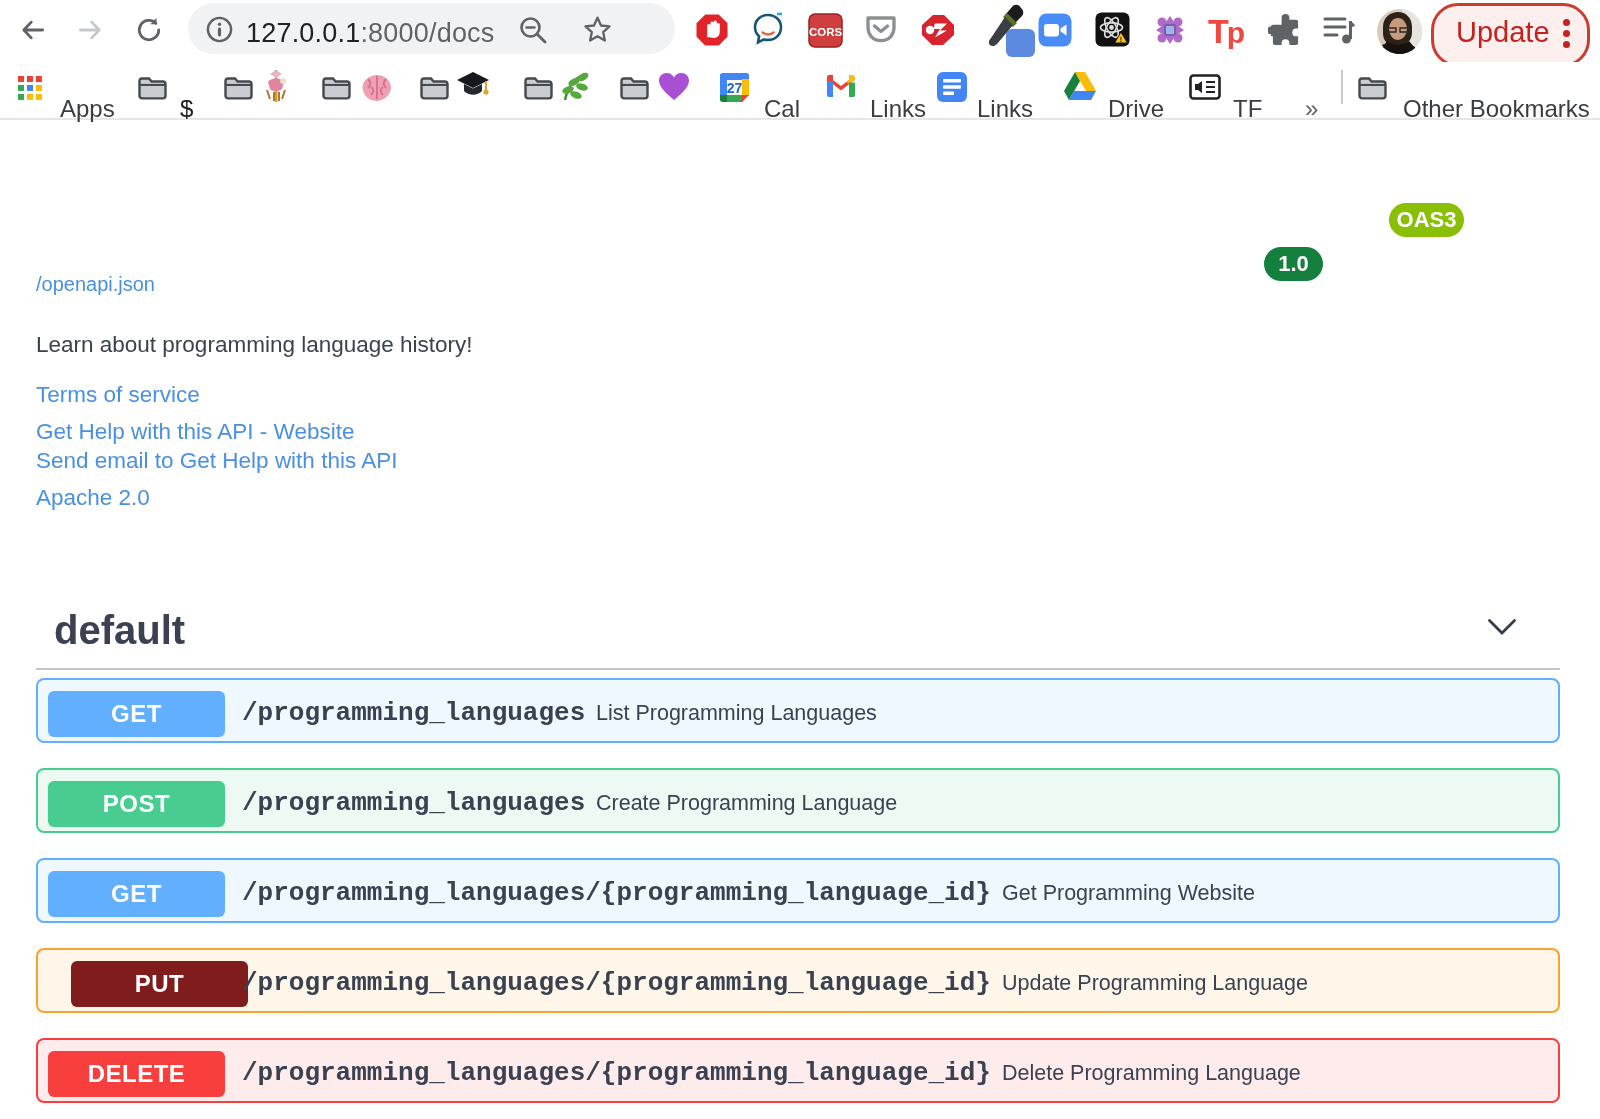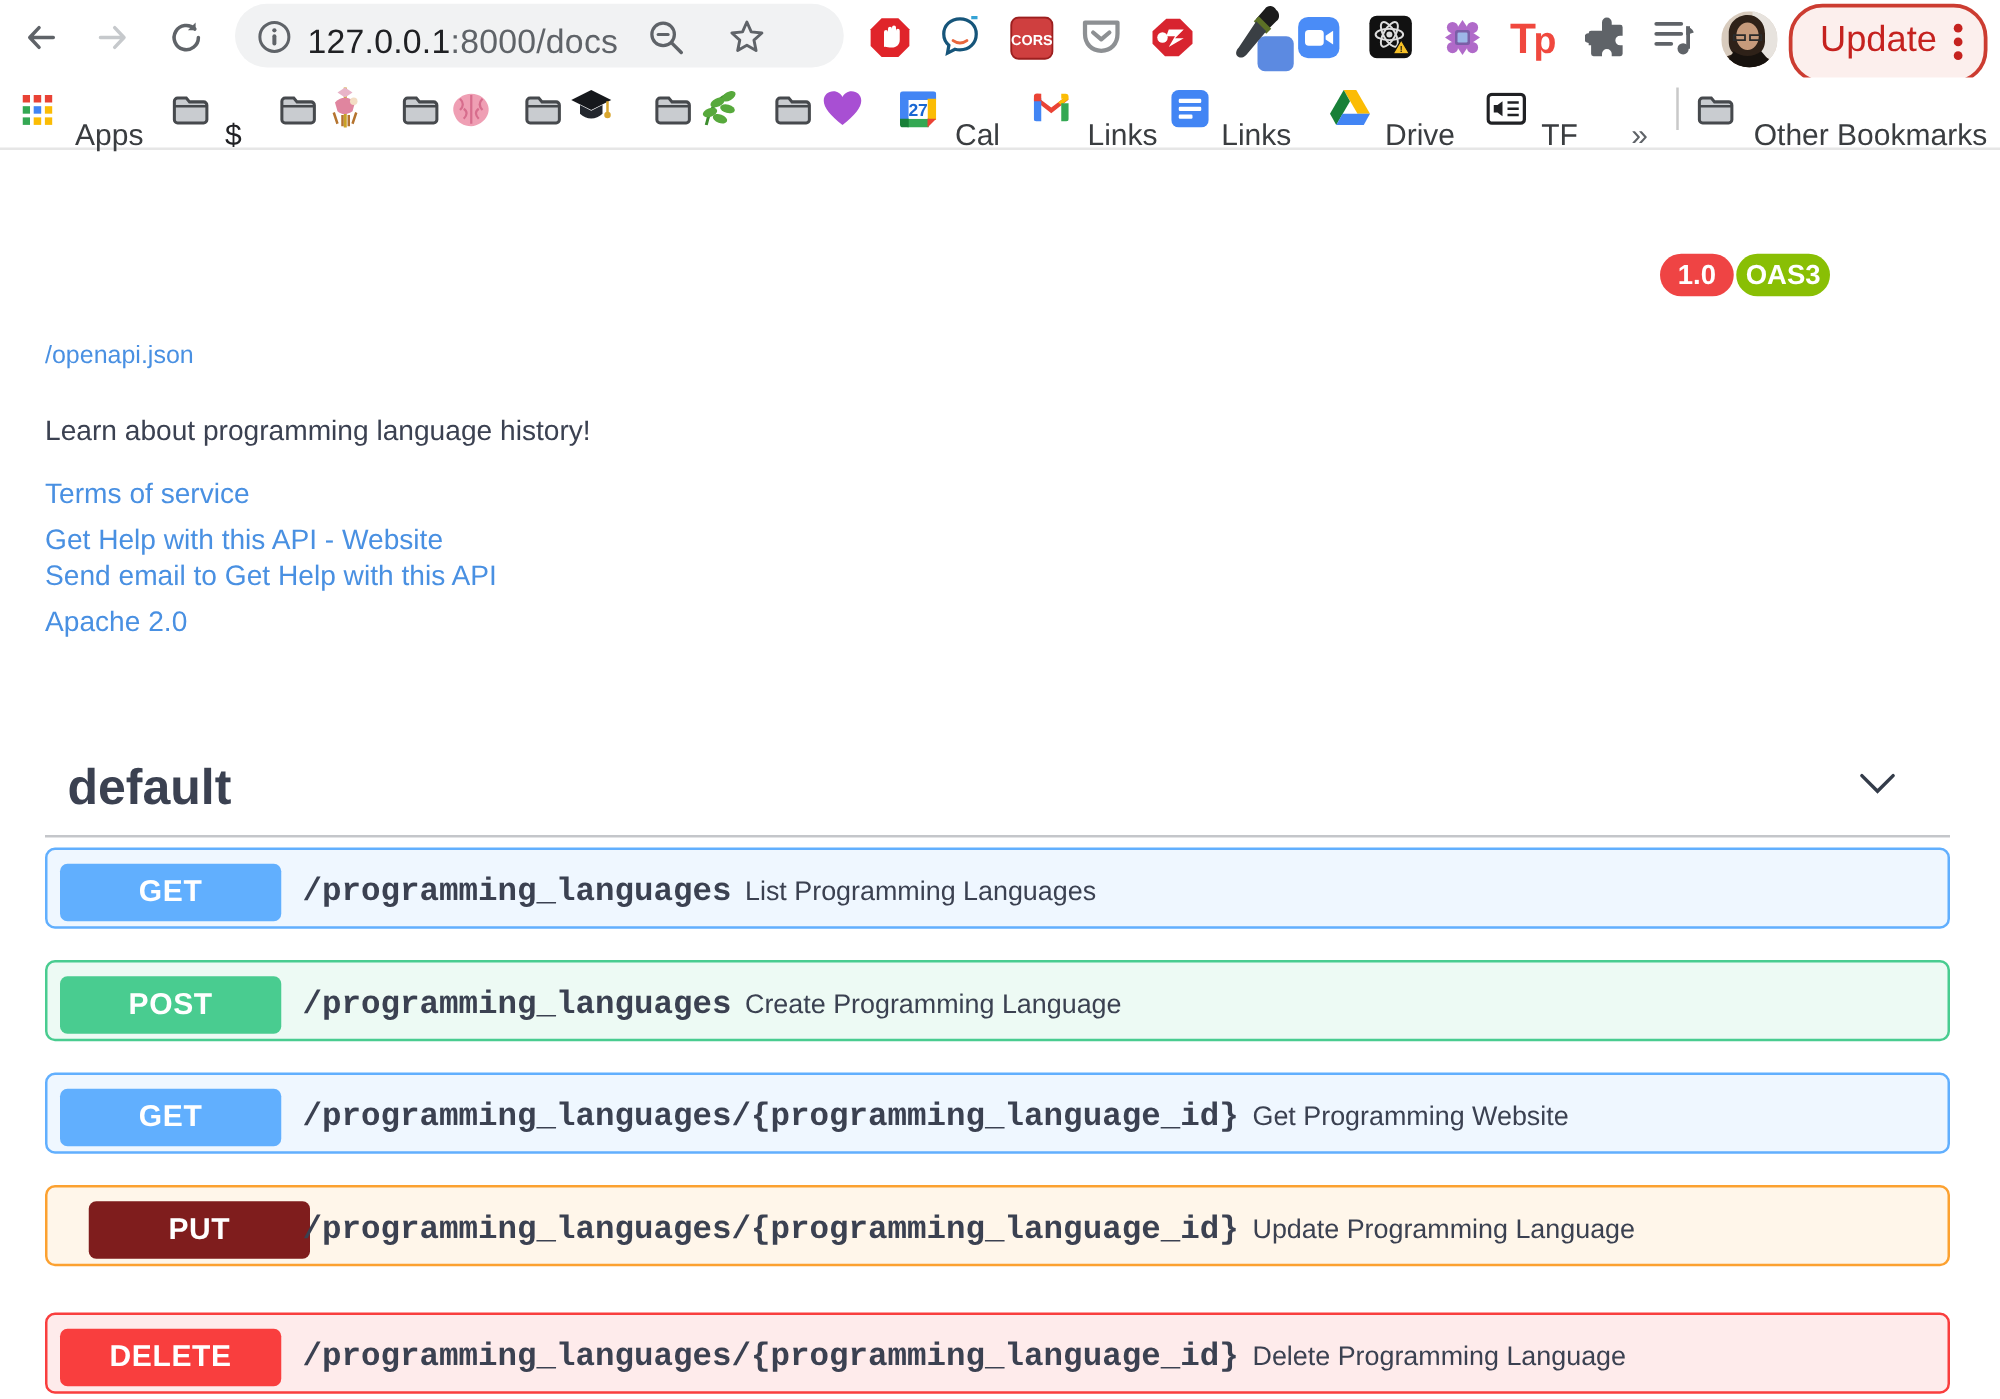--- a/index.html
+++ b/index.html
@@ -15,21 +15,21 @@
   .urltext .path { color:#5f6368; }
   .bmtext { font-size:24px; color:#3a3d40; position:absolute; top:75px; white-space:nowrap;margin-top:20px; }
   .update { position:absolute; left:1431px; top:3px; width:159px; height:64px; border:3px solid #cc3c31; border-radius:27px; background:#fcefed; }
   .update .ulabel { position:absolute; left:22px; top:10px; font-size:29px; color:#c5221f; }
   .udots i { position:absolute; left:129px; width:7px; height:7px; border-radius:50%; background:#c5221f; }
 
   
   #content { position:absolute; left:0; top:122px; width:1600px; height:997px; background:#fff; }
   h1.title { position:absolute; left:36px; top:201px; font-size:59px; font-weight:700; color:#3b4151; letter-spacing:-0.5px; }
   .badge { position:absolute; top:203px; height:34px; border-radius:17px; color:#fff; font-weight:700; font-size:22px; text-align:center; line-height:34px; }
-  .b10 { left:1328px; width:59px; background:#ef4444; }
+  .b10 { left:1264px; width:59px; background:#15803d;margin-top:44px; }
   .boas { left:1389px; width:75px; background:#89bf04; }
   a.lnk { color:#4990e2; text-decoration:none; }
   .openapi { position:absolute; left:36px; top:273px; font-size:20px; }
   .desc { position:absolute; left:36px; top:332px; font-size:22.5px; color:#3b4151; }
   .l1 { position:absolute; left:36px; top:382px; font-size:22.5px; }
   .l2 { position:absolute; left:36px; top:419px; font-size:22.5px; }
   .l3 { position:absolute; left:36px; top:448px; font-size:22.5px; }
   .l4 { position:absolute; left:36px; top:485px; font-size:22.5px; }
   h3.tag { position:absolute; left:54px; top:608px; font-size:40px; font-weight:700; color:#3b4151; }
   .tagrule { position:absolute; left:36px; top:668px; width:1524px; height:2px; background:rgba(59,65,81,.3); }
@@ -38,21 +38,21 @@
   .op { position:absolute; left:36px; width:1524px; height:65px; border-radius:8px; border:2px solid; }
   .op .m { position:absolute; left:10px; top:11px; width:177px; height:46px; border-radius:6px; color:#fff; font-weight:700; font-size:24px; text-align:center; line-height:46px; font-family:"Liberation Sans",sans-serif; letter-spacing:0.5px; }
   .op .p { position:absolute; left:204px; top:18px; font-family:"Liberation Mono",monospace; font-weight:700; font-size:26px; color:#3b4151; letter-spacing:0; }
   .op .s { position:absolute; top:21px; font-size:21.5px; color:#3b4151; }
   .get    { border-color:#61affe; background:#eff7ff; }
   .get  .m { background:#61affe; }
   .post   { border-color:#49cc90; background:#edfaf4; }
   .post .m { background:#49cc90; }
   .put    { border-color:#fca130; background:#fff6ea; }
   .put  .m { background:#7f1d1d;margin-left:23px; }
-  .del    { border-color:#f93e3e; background:#feebeb;margin-top:12px; }
+  .del    { border-color:#f93e3e; background:#feebeb; }
   .del  .m { background:#f93e3e; }
 </style>
 </head>
 <body>
 <div id="page">
   <div id="toolbar">
 
     <svg class="abs" style="left:19px;top:16px" width="28" height="28" viewBox="0 0 32 32">
       <path d="M27 16 H7 M14 7 L5.5 16 L14 25" fill="none" stroke="#5f6368" stroke-width="3.2" stroke-linecap="round" stroke-linejoin="round"></path>
     </svg>

